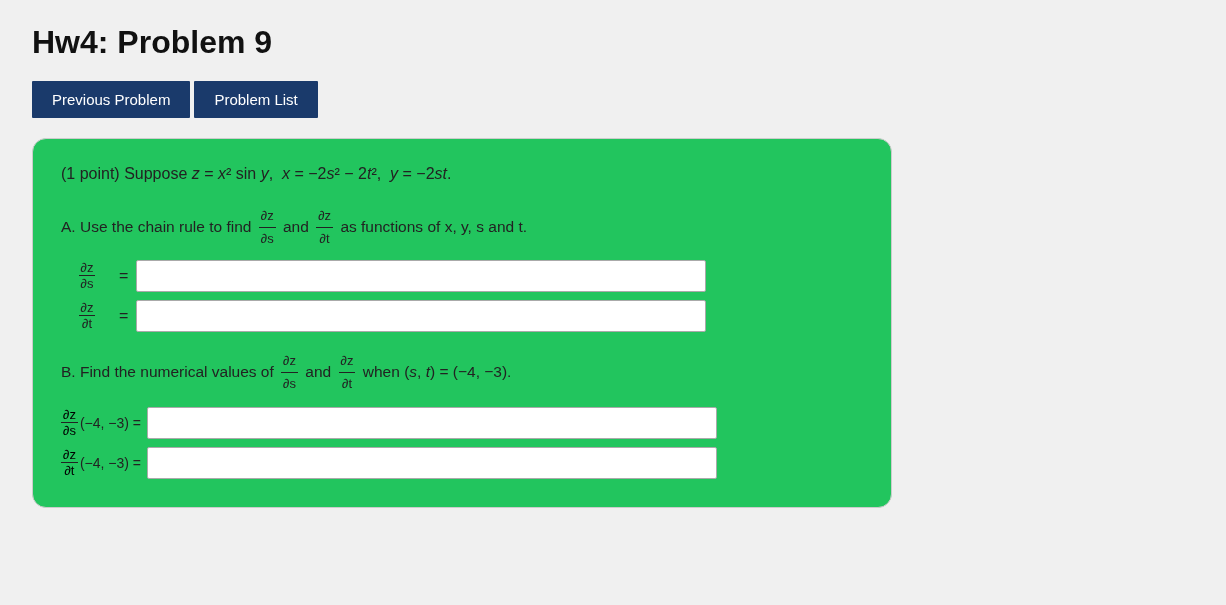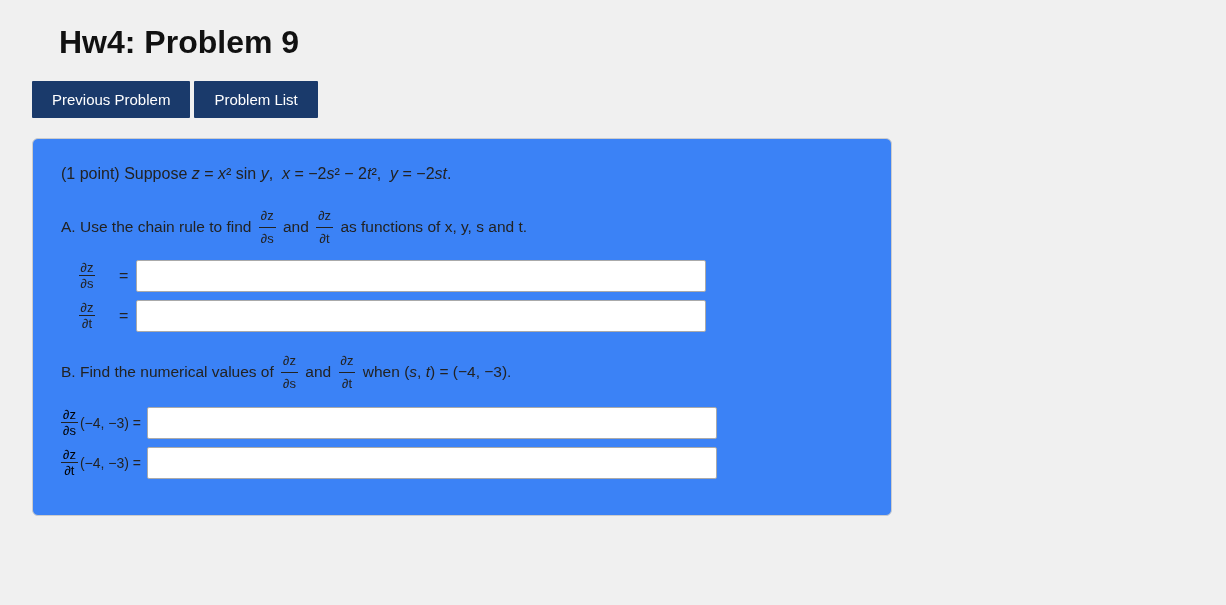--- a/index.html
+++ b/index.html
@@ -7,42 +7,41 @@
       font-family: Arial, sans-serif;
       background: #f0f0f0;
       min-height: 605px;
       padding: 24px 32px;
     }
     .page-title {
       font-size: 32px;
       font-weight: 900;
       color: #111;
       margin-bottom: 20px;
-      margin-left: 27px;
     }
     .nav-buttons {
       display: flex;
       gap: 4px;
       margin-bottom: 20px;
     }
     .nav-btn {
       background: #1a3a6b;
       color: #fff;
       border: none;
       padding: 10px 20px;
       font-size: 15px;
       font-weight: 500;
       cursor: pointer;
       border-radius: 1px;
     }
     .problem-box {
-      background: #3b82f6;
+      background: #22c55e;
       border: 1px solid #ccc;
-      border-radius: 6px;
-      padding: 22px 28px 28px 28px;
+      border-radius: 14px;
+      padding: 22px 28px 20px 28px;
       max-width: 860px;
     }
     .problem-statement {
       font-size: 16px;
       color: #222;
       margin-bottom: 18px;
       line-height: 1.6;
     }
     .section-label {
       font-size: 15.5px;

